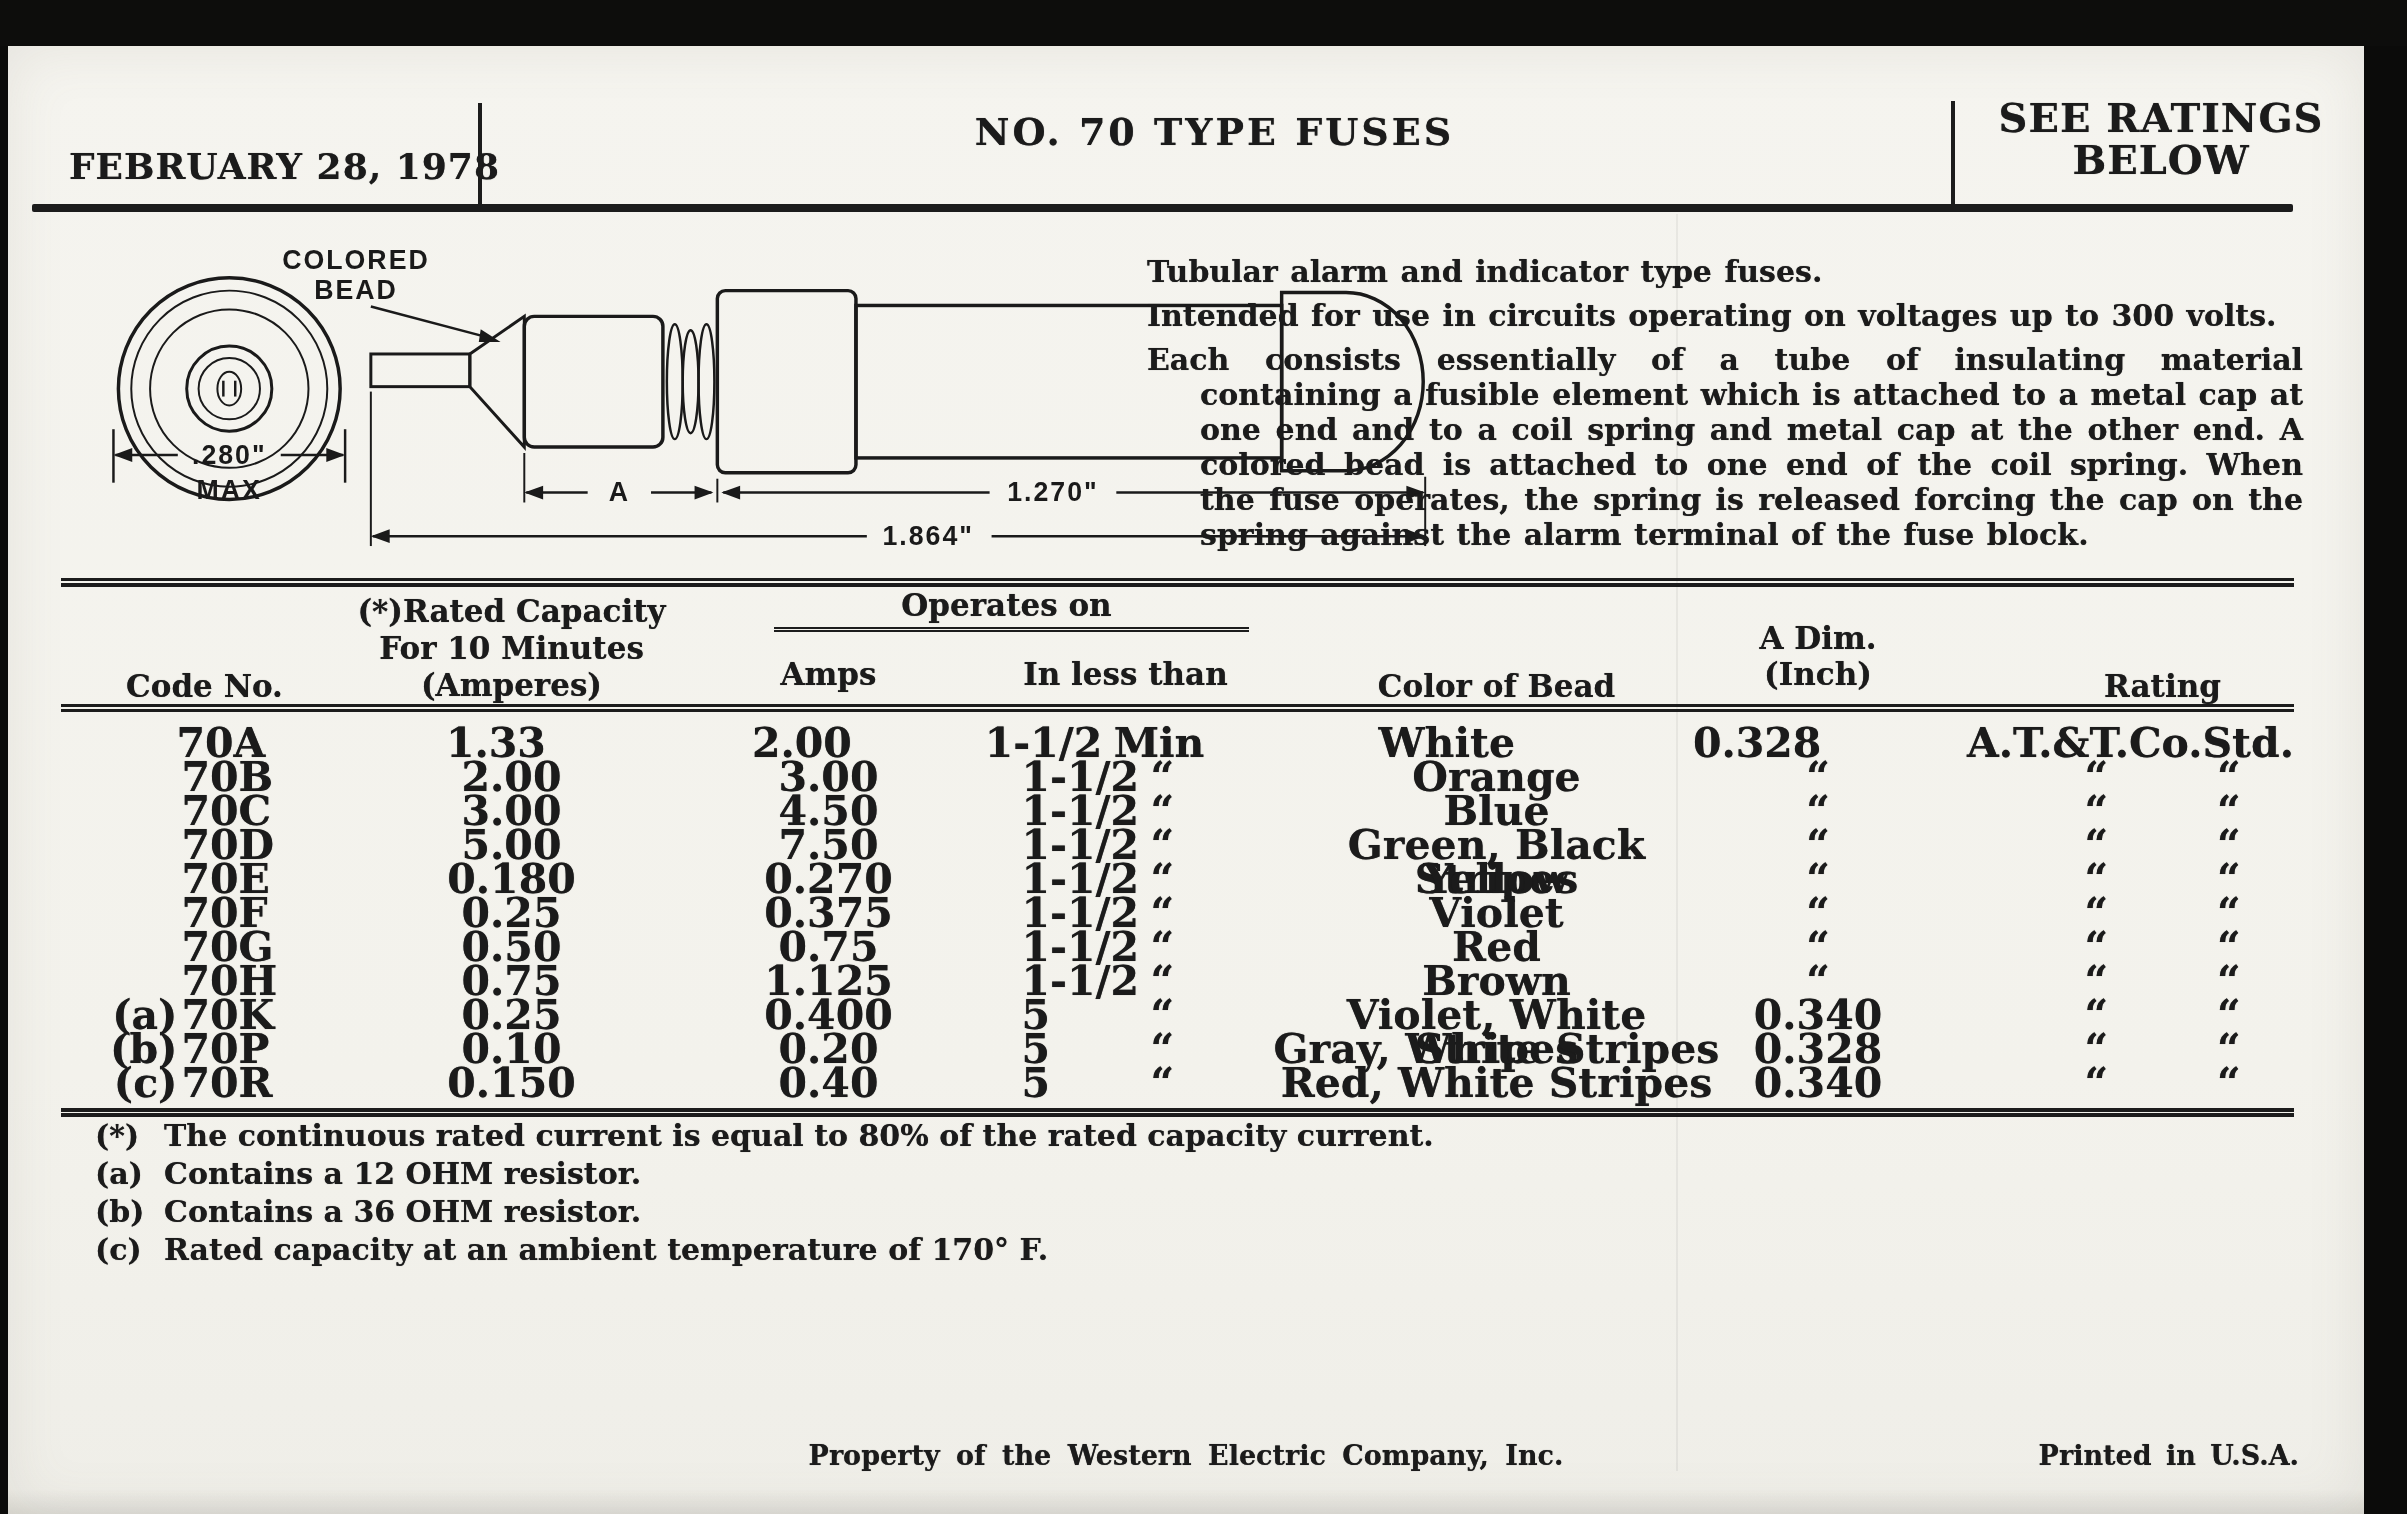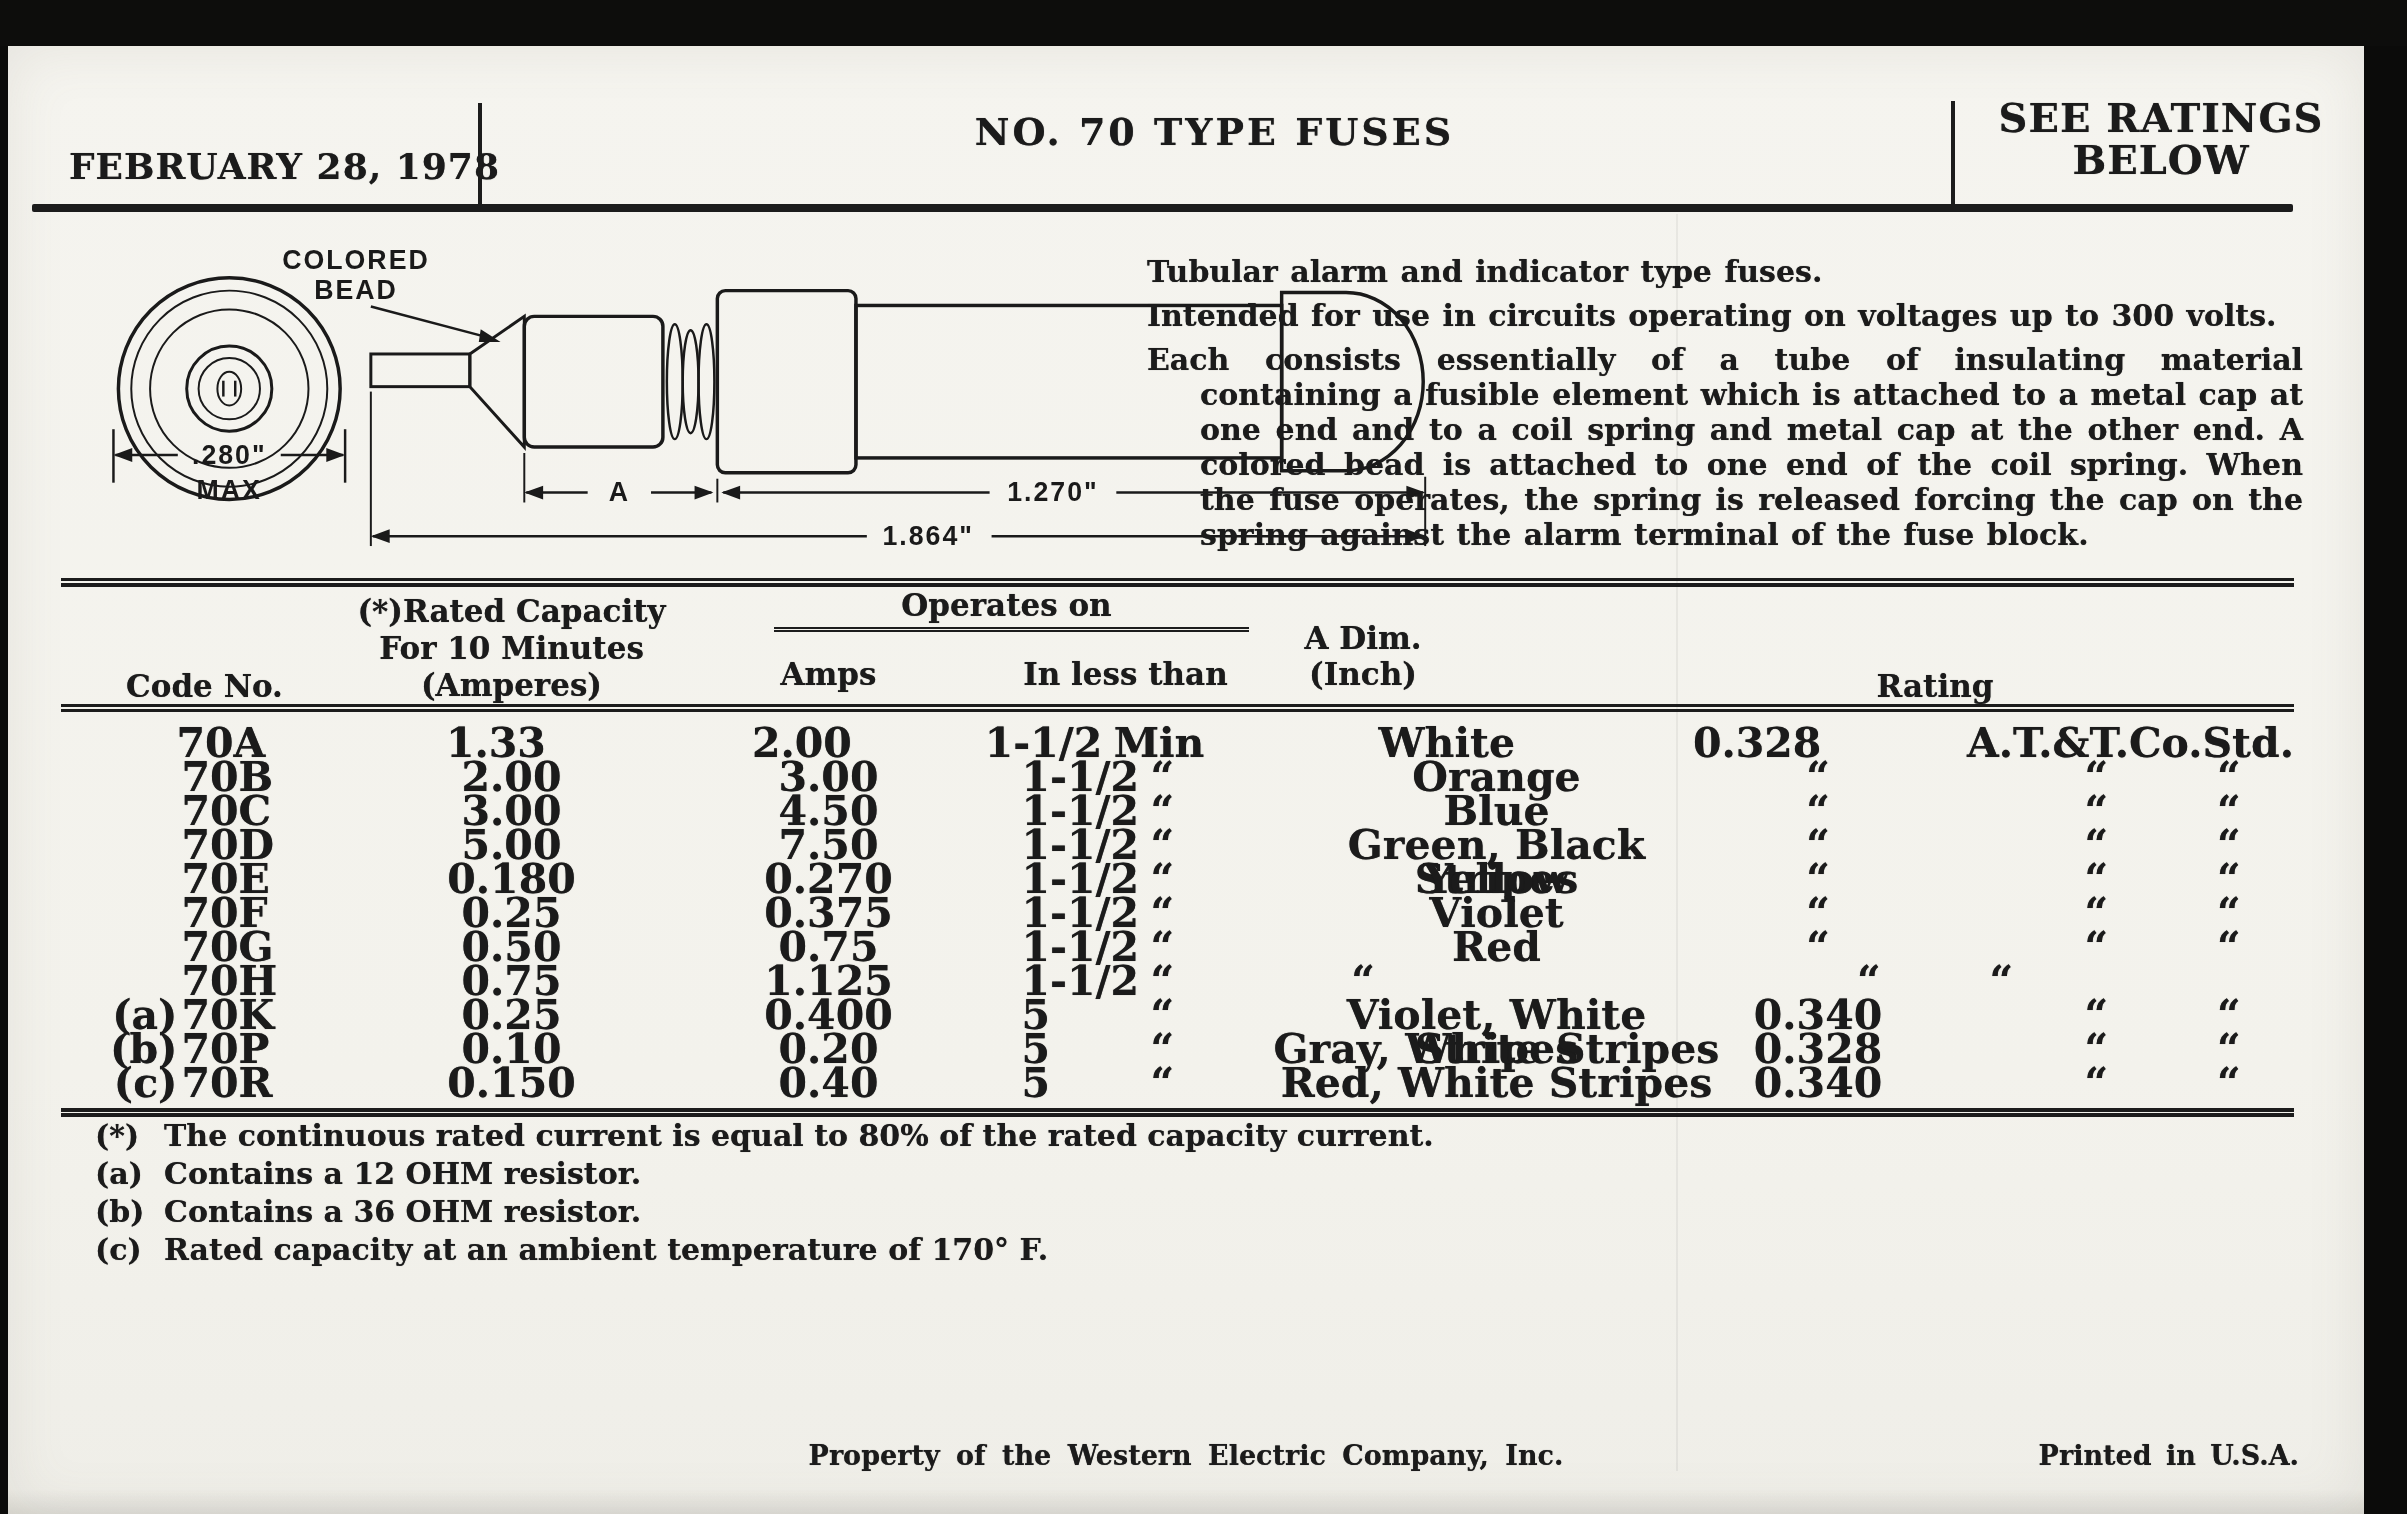--- a/index.html
+++ b/index.html
@@ -197,20 +197,21 @@
         </div>
       </div>
       <div class="c-ops">
         <div class="ops-title">Operates on</div>
         <div class="ops-rule"></div>
         <div class="ops-bottom">
           <span class="ops-amps">Amps</span>
           <span class="ops-less">In less than</span>
         </div>
       </div>
+      <div class="c-color th-pad">Color of Bead</div>
       <div class="c-adim">
         <div class="adim-stack">
           <div>A Dim.</div>
           <div>(Inch)</div>
         </div>
       </div>
       <div class="c-rating th-pad">Rating</div>
     </div>
     <div class="rule-head"></div>
 
@@ -345,20 +346,21 @@
         <div class="cell-code">
             <span class="pfx"></span>
             <span class="cd">70H</span>
           </div>
         <div class="cell-cap">0.75</div>
         <div class="cell-amps">1.125</div>
         <div class="cell-less">
             <span class="lv">1-1/2</span>
             <span class="lu">“</span>
           </div>
+        <div class="cell-color">Brown</div>
         <div class="cell-adim">“</div>
         <div class="cell-rating">
             <span>“</span>
             <span>“</span>
           </div>
       </div>
       <div class="trow">
         <div class="cell-code">
             <span class="pfx">(a)</span>
             <span class="cd">70K</span>

